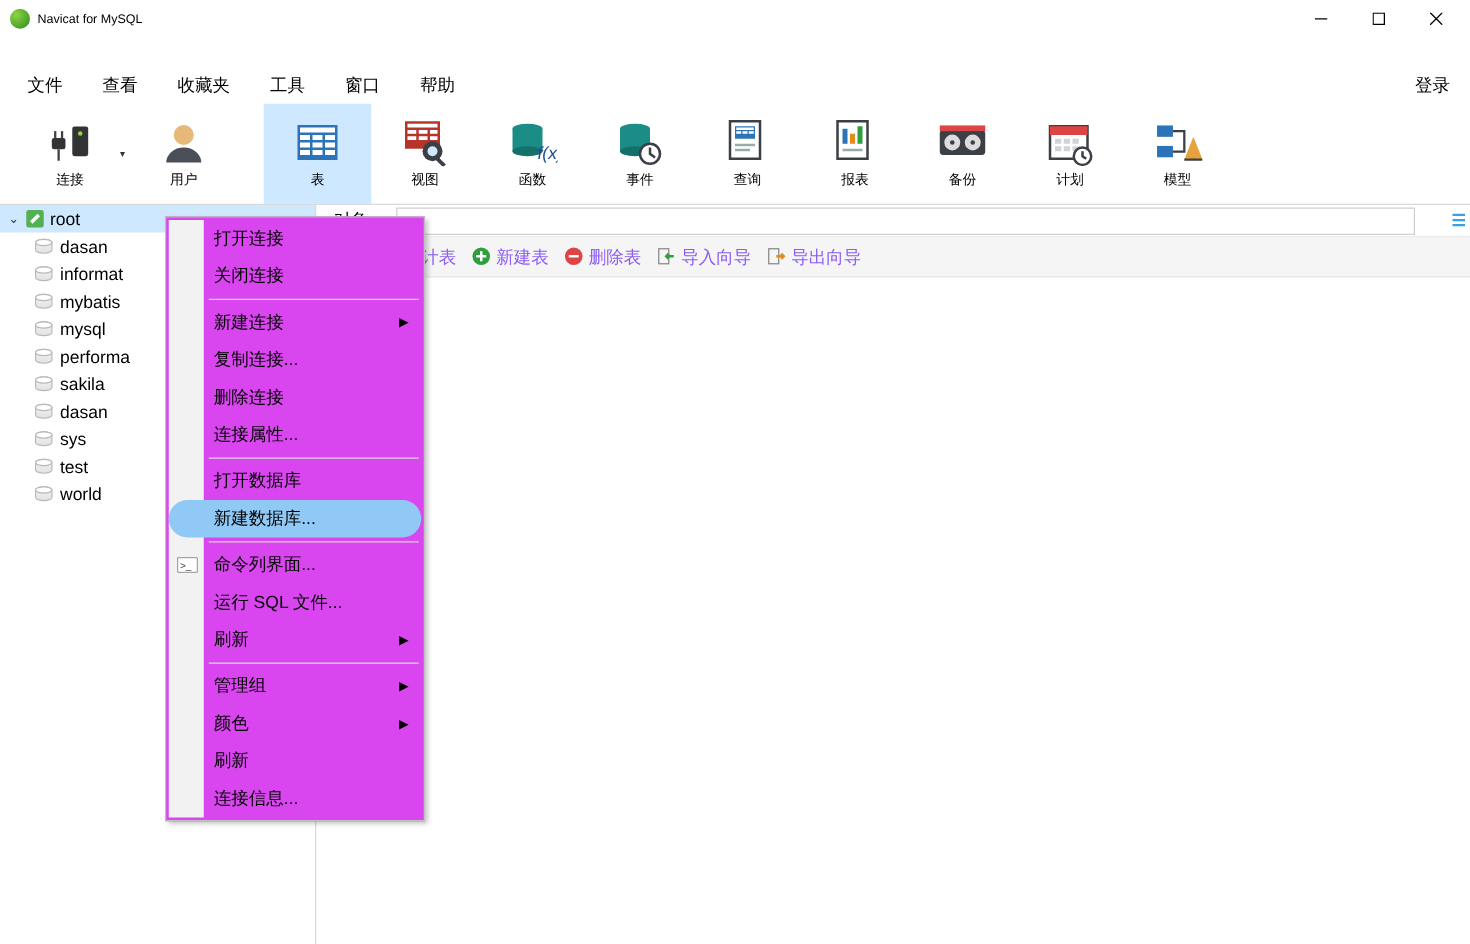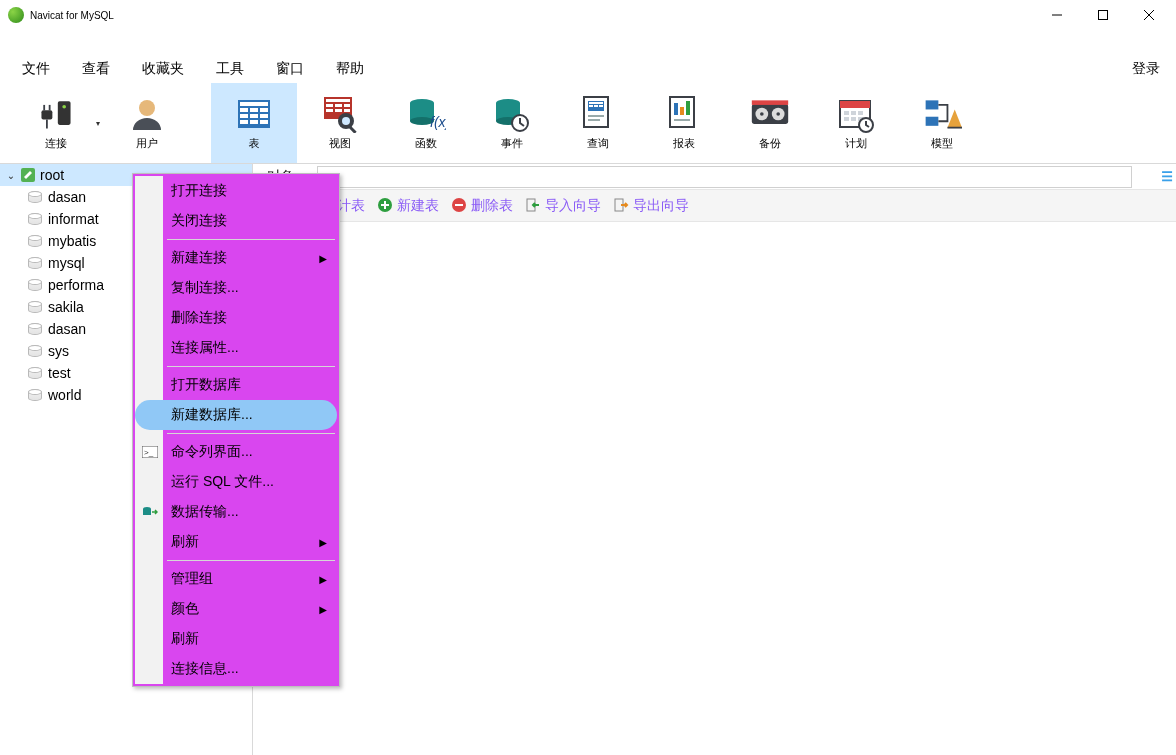--- a/index.html
+++ b/index.html
@@ -427,30 +427,20 @@
           <rect x="0" y="0" width="16" height="12" fill="#fff" stroke="#555"></rect>
           <text x="2" y="9" font-size="8" fill="#333">&gt;_</text>
         </svg>
       </span>
     <span>命令列界面...</span>
   </div>
   <div class="ctx-item">
       <span>运行 SQL 文件...</span>
     </div>
   <div class="ctx-item">
-    <span class="icon">
-        <svg width="16" height="14" viewBox="0 0 16 14">
-          <ellipse cx="5" cy="4" rx="4" ry="2" fill="#1c8d86"></ellipse>
-          <rect x="1" y="4" width="8" height="6" fill="#1c8d86"></rect>
-          <path d="M10 7 h5 m-2 -2 l2 2 l-2 2" stroke="#2e9e3f" stroke-width="1.5" fill="none"></path>
-        </svg>
-      </span>
-    <span>数据传输...</span>
-  </div>
-  <div class="ctx-item">
       <span>刷新</span>
       <span class="arrow">▶</span>
     </div>
   <div class="ctx-sep"></div>
   <div class="ctx-item">
       <span>管理组</span>
       <span class="arrow">▶</span>
     </div>
   <div class="ctx-item">
       <span>颜色</span>

